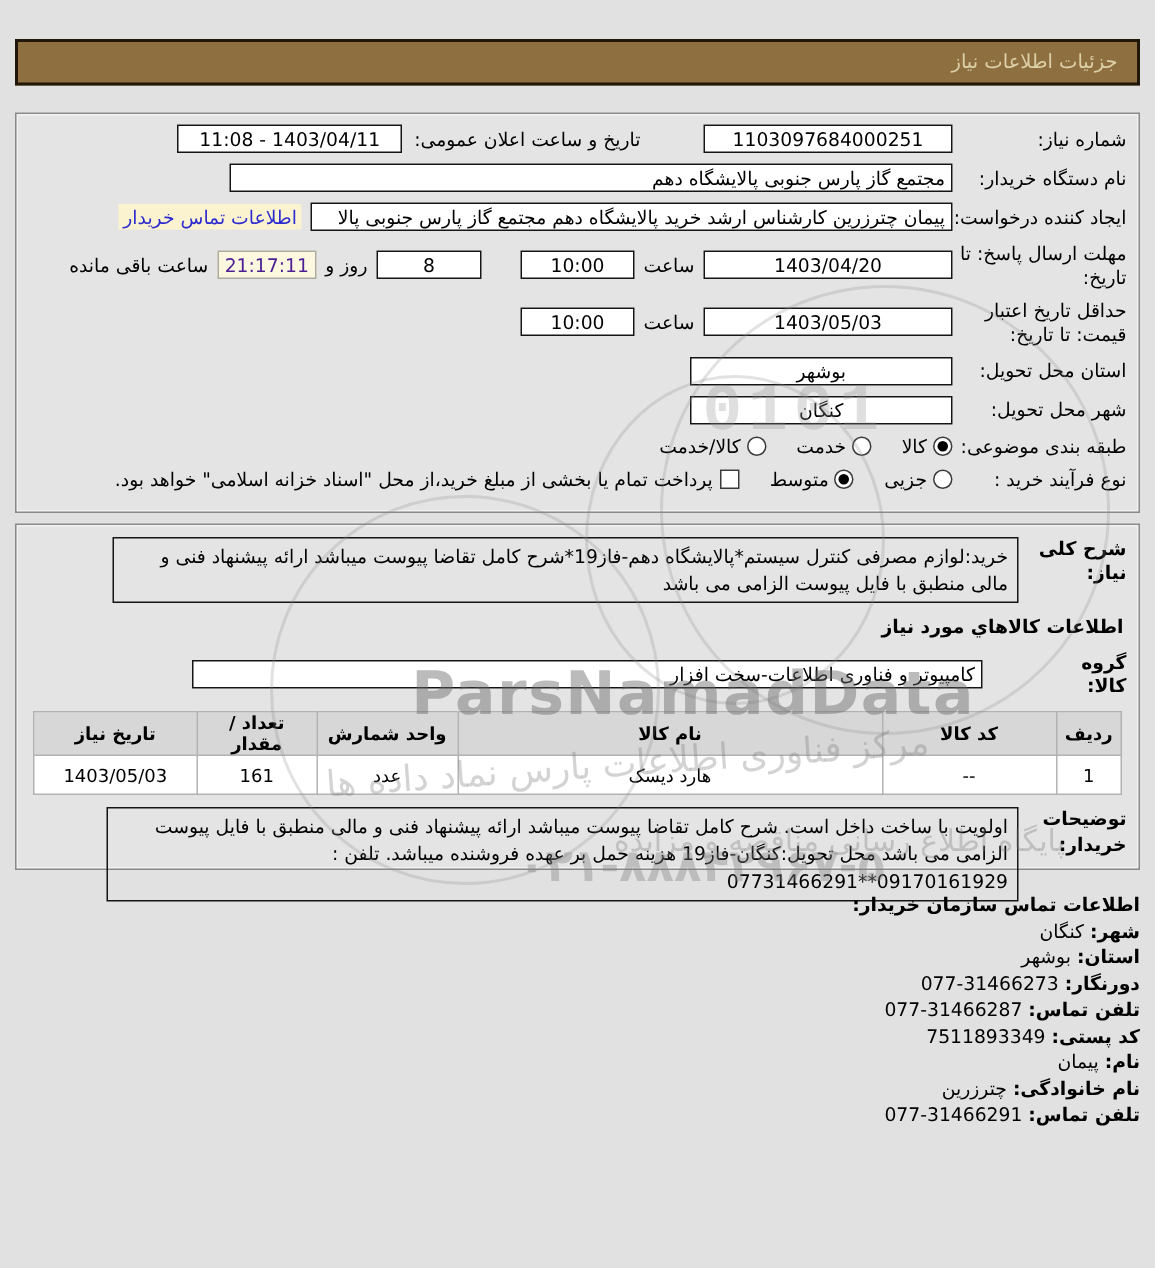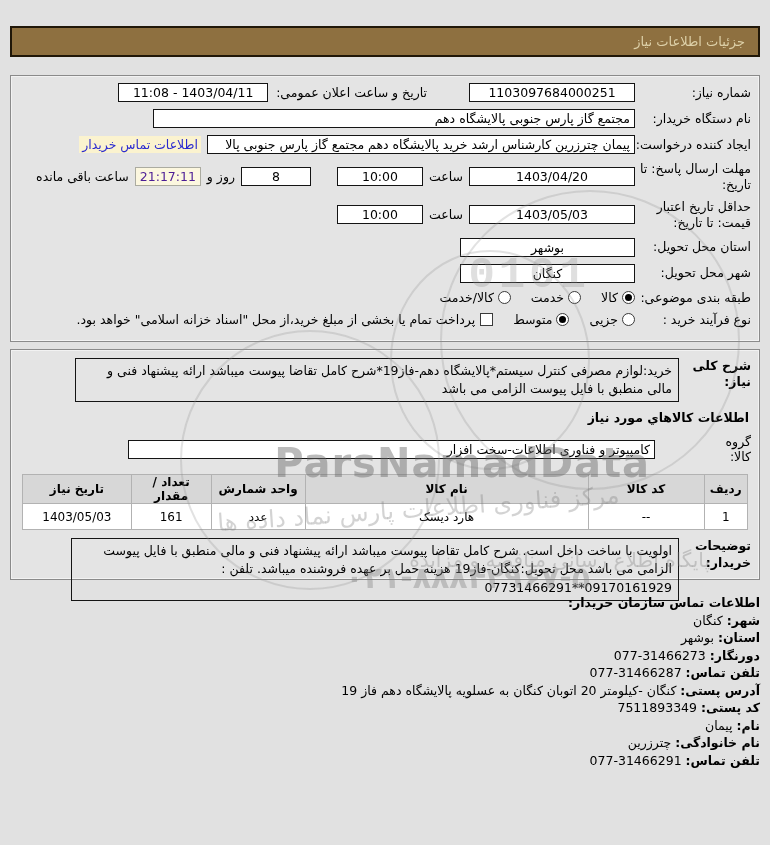--- a/index.html
+++ b/index.html
@@ -27,21 +27,21 @@
   .panel1 { top: 75px; height: 267px; padding: 7px 8px 4px; }
   .panel2 { top: 349px; height: 231px; padding: 8px 8px 4px; }
   .frow { display: flex; align-items: center; margin-bottom: 7px; }
   .lbl { width: 116px; flex-shrink: 0; line-height: 1.25; }
   .box {
     display: inline-flex; align-items: center; justify-content: center;
     height: 19px; background: #fff; border: 1px solid #141414;
     padding: 0 4px; font-size: 12.5px; white-space: nowrap; overflow: hidden;
   }
   .box.start { justify-content: flex-start; }
-  .w145 { width: 166px; } .w150 { width: 150px; } .w62 { width: 86px; }
+  .w145 { width: 166px; } .w150 { width: 150px; } .w62 { width: 76px; }
   .w70 { width: 70px; } .w175 { width: 175px; } .w480 { flex: 1 1 auto; max-width: 482px; }
   .w425 { width: 428px; } .w520 { width: 527px; text-align: right; }
   .midlbl { margin-right: 42px; margin-left: 8px; }
   .sep { margin: 0 6px; white-space: nowrap; }
   .gap24 { width: 26px; }
   .countdown { background: #fcf7df; border: 1px solid #ababa0; color: #4c1d95; width: 66px; }
   .link {
     color: #2b2bd0; background: #fbf3cf; padding: 1px 3px; margin-right: 6px;
     white-space: nowrap; cursor: pointer;
   }
@@ -51,21 +51,21 @@
   .radio.sel::after { content: ""; position: absolute; inset: 2px; border-radius: 50%; background: #000; }
   .opt { display: inline-flex; align-items: center; margin-left: 20px; white-space: nowrap; }
   .checkbox { width: 13px; height: 13px; border: 1px solid #3a3a3a; background: #fff;
     display: inline-block; flex-shrink: 0; margin-left: 5px; }
   .drow { display: flex; align-items: flex-start; margin-bottom: 8px; }
   .dlbl { width: 72px; flex-shrink: 0; font-weight: bold; line-height: 1.3; }
   .dbox { flex: 1 1 auto; border: 1px solid #141414; padding: 3px 6px; min-height: 40px;
     line-height: 1.45; margin-left: 56px; }
   .dbox.notes { margin-left: 52px; }
   .sec-head { font-weight: bold; margin: 2px 2px 9px; font-size: 12.5px; }
-  .glbl { width: 96px; flex-shrink: 0; font-weight: normal; padding-left: 47px; }
+  .glbl { width: 96px; flex-shrink: 0; font-weight: bold; padding-left: 47px; }
   table.items { border-collapse: collapse; width: 726px; margin: 10px 3px 8px; background: #fff;
     border: 1px solid #8f8f8f; }
   table.items th { background: #d7d7d7; font-weight: bold; }
   table.items th, table.items td {
     border: 1px solid #b2b2b2; height: 26px; text-align: center; font-size: 12px; padding: 0 4px;
   }
   .contact { position: absolute; top: 594px; right: 10px; width: 752px; line-height: 1.4;
     font-size: 12.5px; }
   .contact .bold { font-weight: bold; }
   .cline { white-space: nowrap; }
@@ -246,24 +246,20 @@
   </div>
   <div class="cline">
     <span class="bold">دورنگار:</span>
     <span>31466273-077</span>
   </div>
   <div class="cline">
     <span class="bold">تلفن تماس:</span>
     <span>31466287-077</span>
   </div>
   <div class="cline">
-    <span class="bold">آدرس پستی:</span>
-    <span>کنگان -کیلومتر 20 اتوبان کنگان به عسلویه پالایشگاه دهم فاز 19</span>
-  </div>
-  <div class="cline">
     <span class="bold">کد پستی:</span>
     <span>7511893349</span>
   </div>
   <div class="cline">
     <span class="bold">نام:</span>
     <span>پیمان</span>
   </div>
   <div class="cline">
     <span class="bold">نام خانوادگی:</span>
     <span>چترزرین</span>

